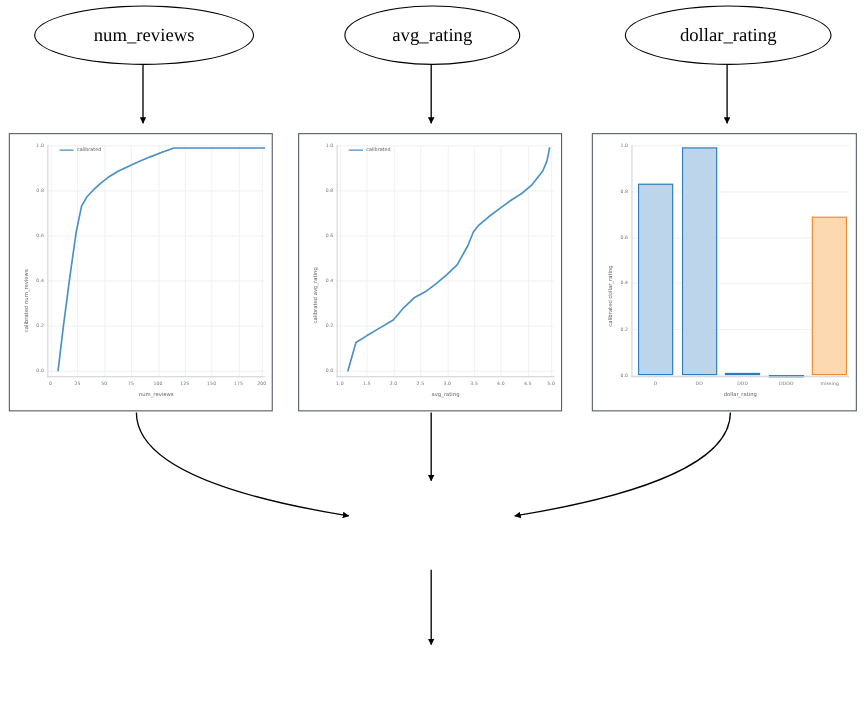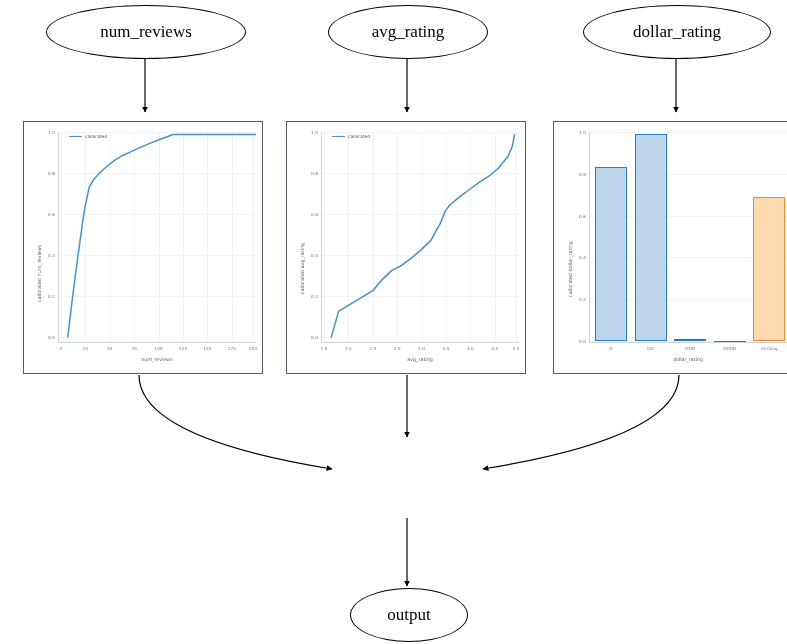--- a/index.html
+++ b/index.html
@@ -1,17 +1,17 @@
 <!DOCTYPE html>
 <html><head>
 <meta charset="utf-8">
 <style>
   html,body{margin:0;padding:0;background:#ffffff;}
   body{width:787px;height:644px;font-family:"Liberation Serif",serif;position:relative;overflow:hidden;}
-  #stage{position:absolute;left:15px;top:0;width:677px;height:644px;}
+  #stage{position:absolute;left:0;top:0;width:677px;height:644px;}
   .layer{position:absolute;left:0;top:0;width:787px;height:644px;}
   svg.layer{pointer-events:none;}
 
   
   .node-ellipse{
     position:absolute;border:1px solid #000;border-radius:50%;
     background:#fff;display:flex;align-items:center;justify-content:center;
     font-family:"Liberation Serif",serif;color:#000;
   }
   .node-ellipse span{white-space:nowrap;}
@@ -234,17 +234,14 @@
       <div class="tick y" style="left:19px;top:93.6px;width:13px;">0.6</div>
       <div class="tick y" style="left:19px;top:51.8px;width:13px;">0.8</div>
       <div class="tick y" style="left:19px;top:10px;width:13px;">1.0</div>
 
       <div class="axlabel x" style="left:134px;top:235px;">dollar_rating</div>
       <div class="axlabel y" style="left:14px;top:175px;transform:rotate(-90deg);">calibrated dollar_rating</div>
     </div>
   </div>
 
 
-  <div class="node-ellipse" style="left:335px;top:588px;width:116px;height:52px;font-size:17px;">
-    <span>output</span>
-  </div>
 
 </div>
 
 </body></html>

